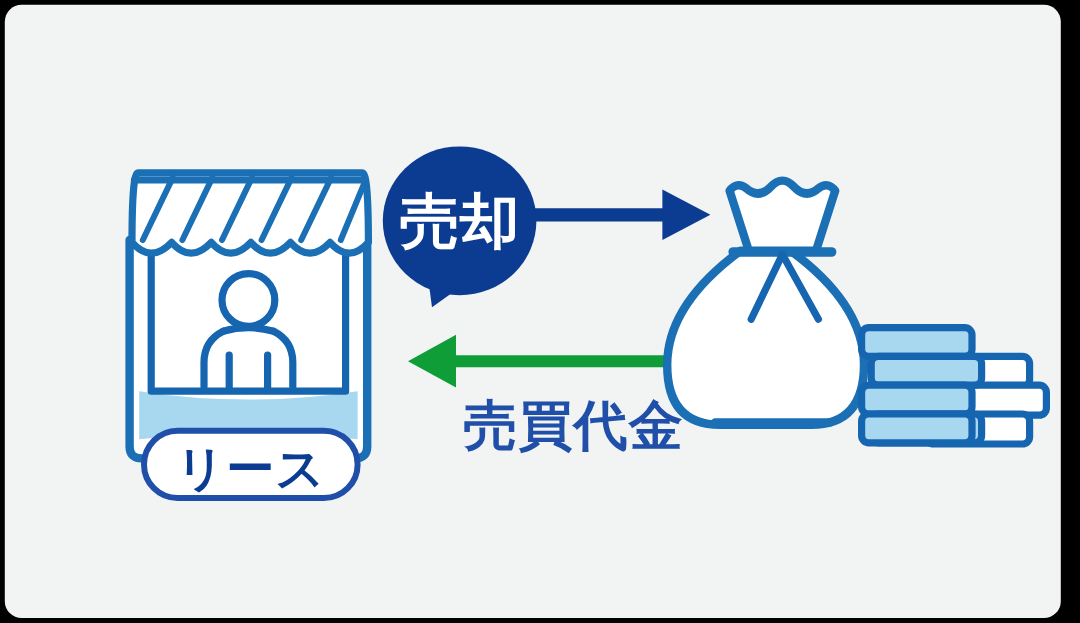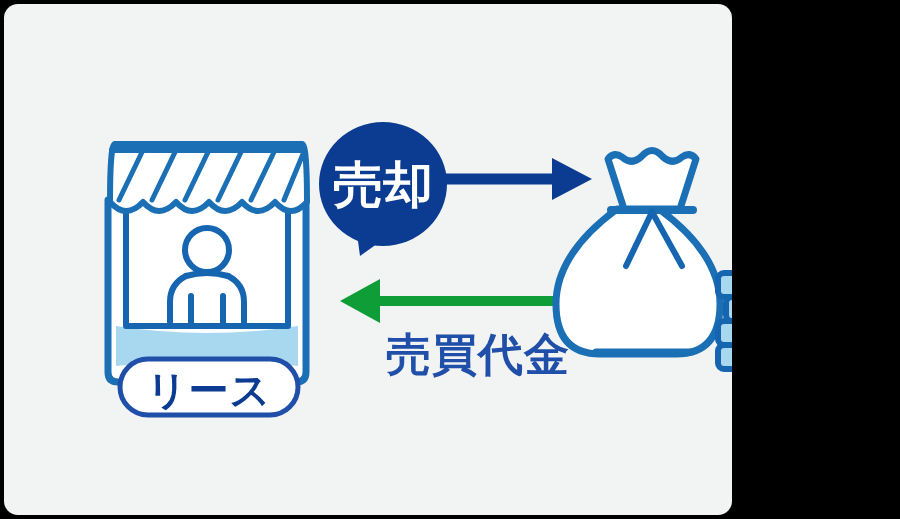--- a/index.html
+++ b/index.html
@@ -17,21 +17,21 @@
     position: relative;
     width: 900px;
     height: 519px;
     background: #000000;
     box-sizing: border-box;
   }
   #canvas {
     position: absolute;
     left: 4px;
     top: 4px;
-    width: 728px;
+    width: 880px;
     height: 511px;
     background: #f2f3f3;
     border-radius: 14px;
     overflow: hidden;
   }
   #scene {
     position: absolute;
     left: 0;
     top: 0;
     width: 892px;

